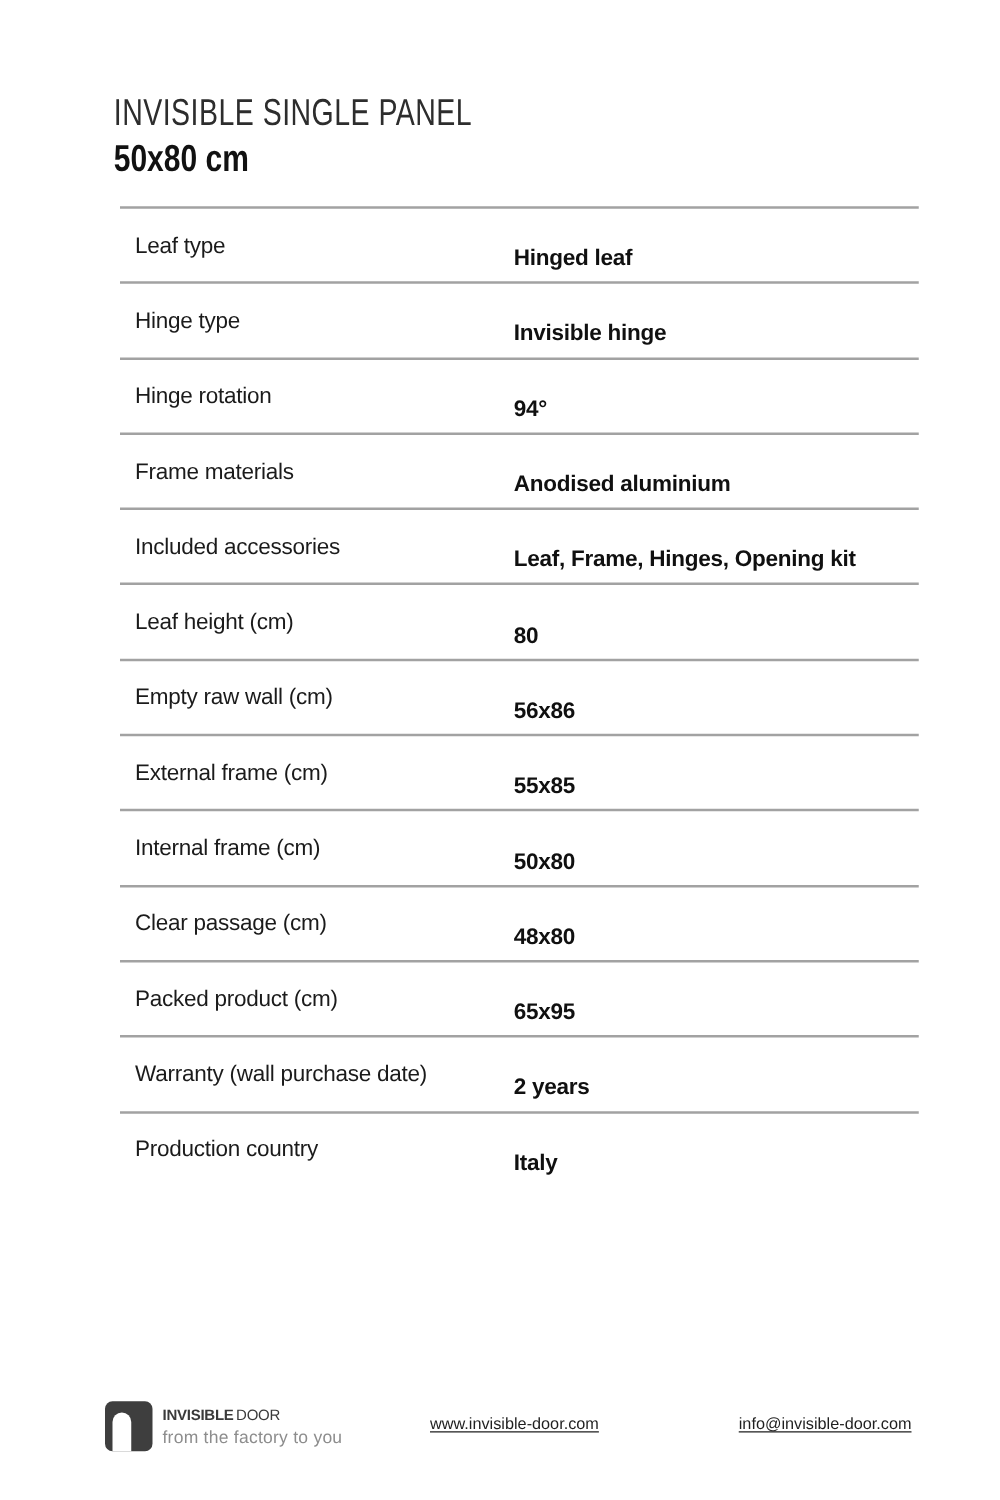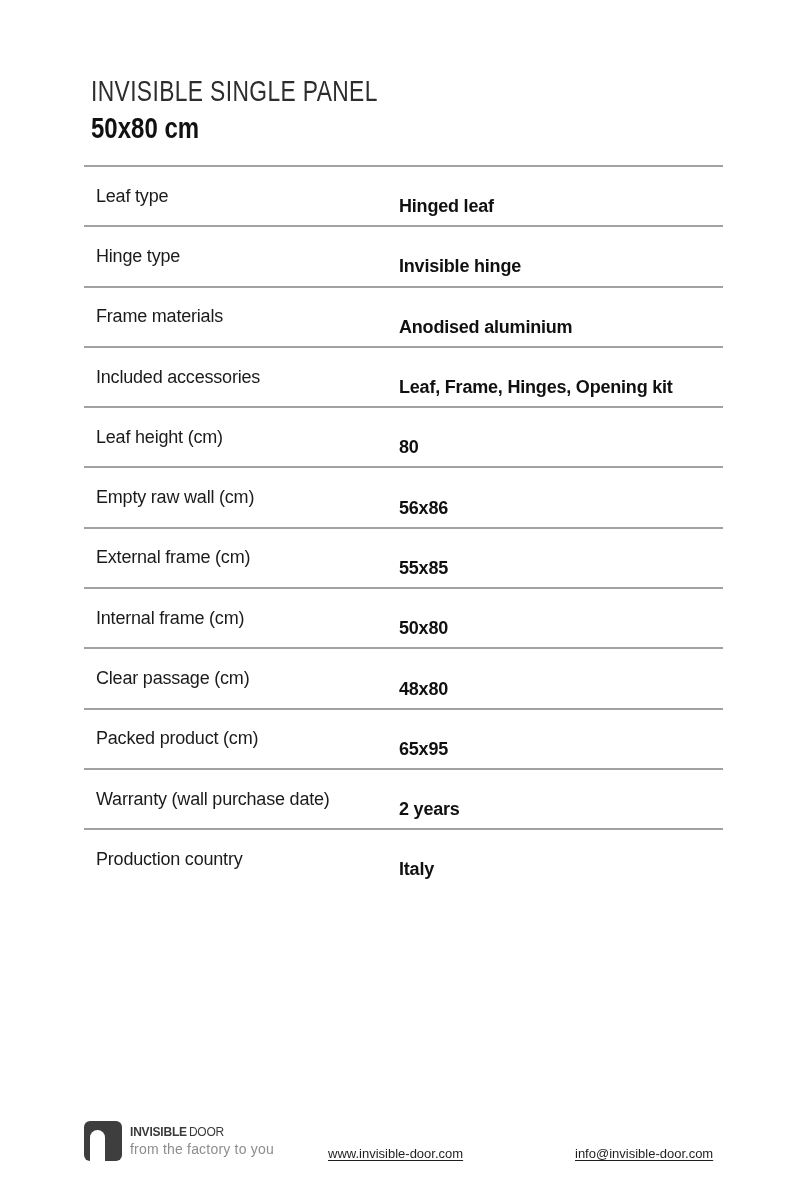--- a/index.html
+++ b/index.html
@@ -39,21 +39,21 @@
     color: #111111;
     line-height: 1.0;
     white-space: nowrap;
     transform: scaleX(0.80);
     transform-origin: left center;
   }
 
   
   .spec-table {
     position: absolute;
-    left: 84px;
+    left: 96px;
     top: 165px;
     width: 639px;
   }
   .spec-row {
     position: relative;
     height: 58.3px;
     border-top: 2px solid #a2a2a2;
     display: flex;
     align-items: center;
   }
@@ -125,27 +125,28 @@
     position: absolute;
     left: 46px;
     top: 21px;
     font-size: 14px;
     color: #8d8d8d;
     white-space: nowrap;
     letter-spacing: 0.2px;
   }
   .footer-link {
     position: absolute;
-    top: 36px;
+    top: 21px;
     font-size: 13px;
     color: #1f1f1f;
     text-decoration: underline;
     text-underline-offset: 2px;
     white-space: nowrap;
     cursor: pointer;
+    margin-left: 16px;
   }
   .footer-link.website { left: 328px; }
   .footer-link.email   { left: 575px; }
 </style>
 </head>
 <body>
 
 <div class="page">
 
   <div class="header">
@@ -158,20 +159,24 @@
       <div class="spec-row">
         <span class="spec-label">Leaf type</span>
         <span class="spec-value">Hinged leaf</span>
       </div>
 
       <div class="spec-row">
         <span class="spec-label">Hinge type</span>
         <span class="spec-value">Invisible hinge</span>
       </div>
 
+      <div class="spec-row">
+        <span class="spec-label">Hinge rotation</span>
+        <span class="spec-value">94°</span>
+      </div>
 
       <div class="spec-row">
         <span class="spec-label">Frame materials</span>
         <span class="spec-value">Anodised aluminium</span>
       </div>
 
       <div class="spec-row">
         <span class="spec-label">Included accessories</span>
         <span class="spec-value">Leaf, Frame, Hinges, Opening kit</span>
       </div>

